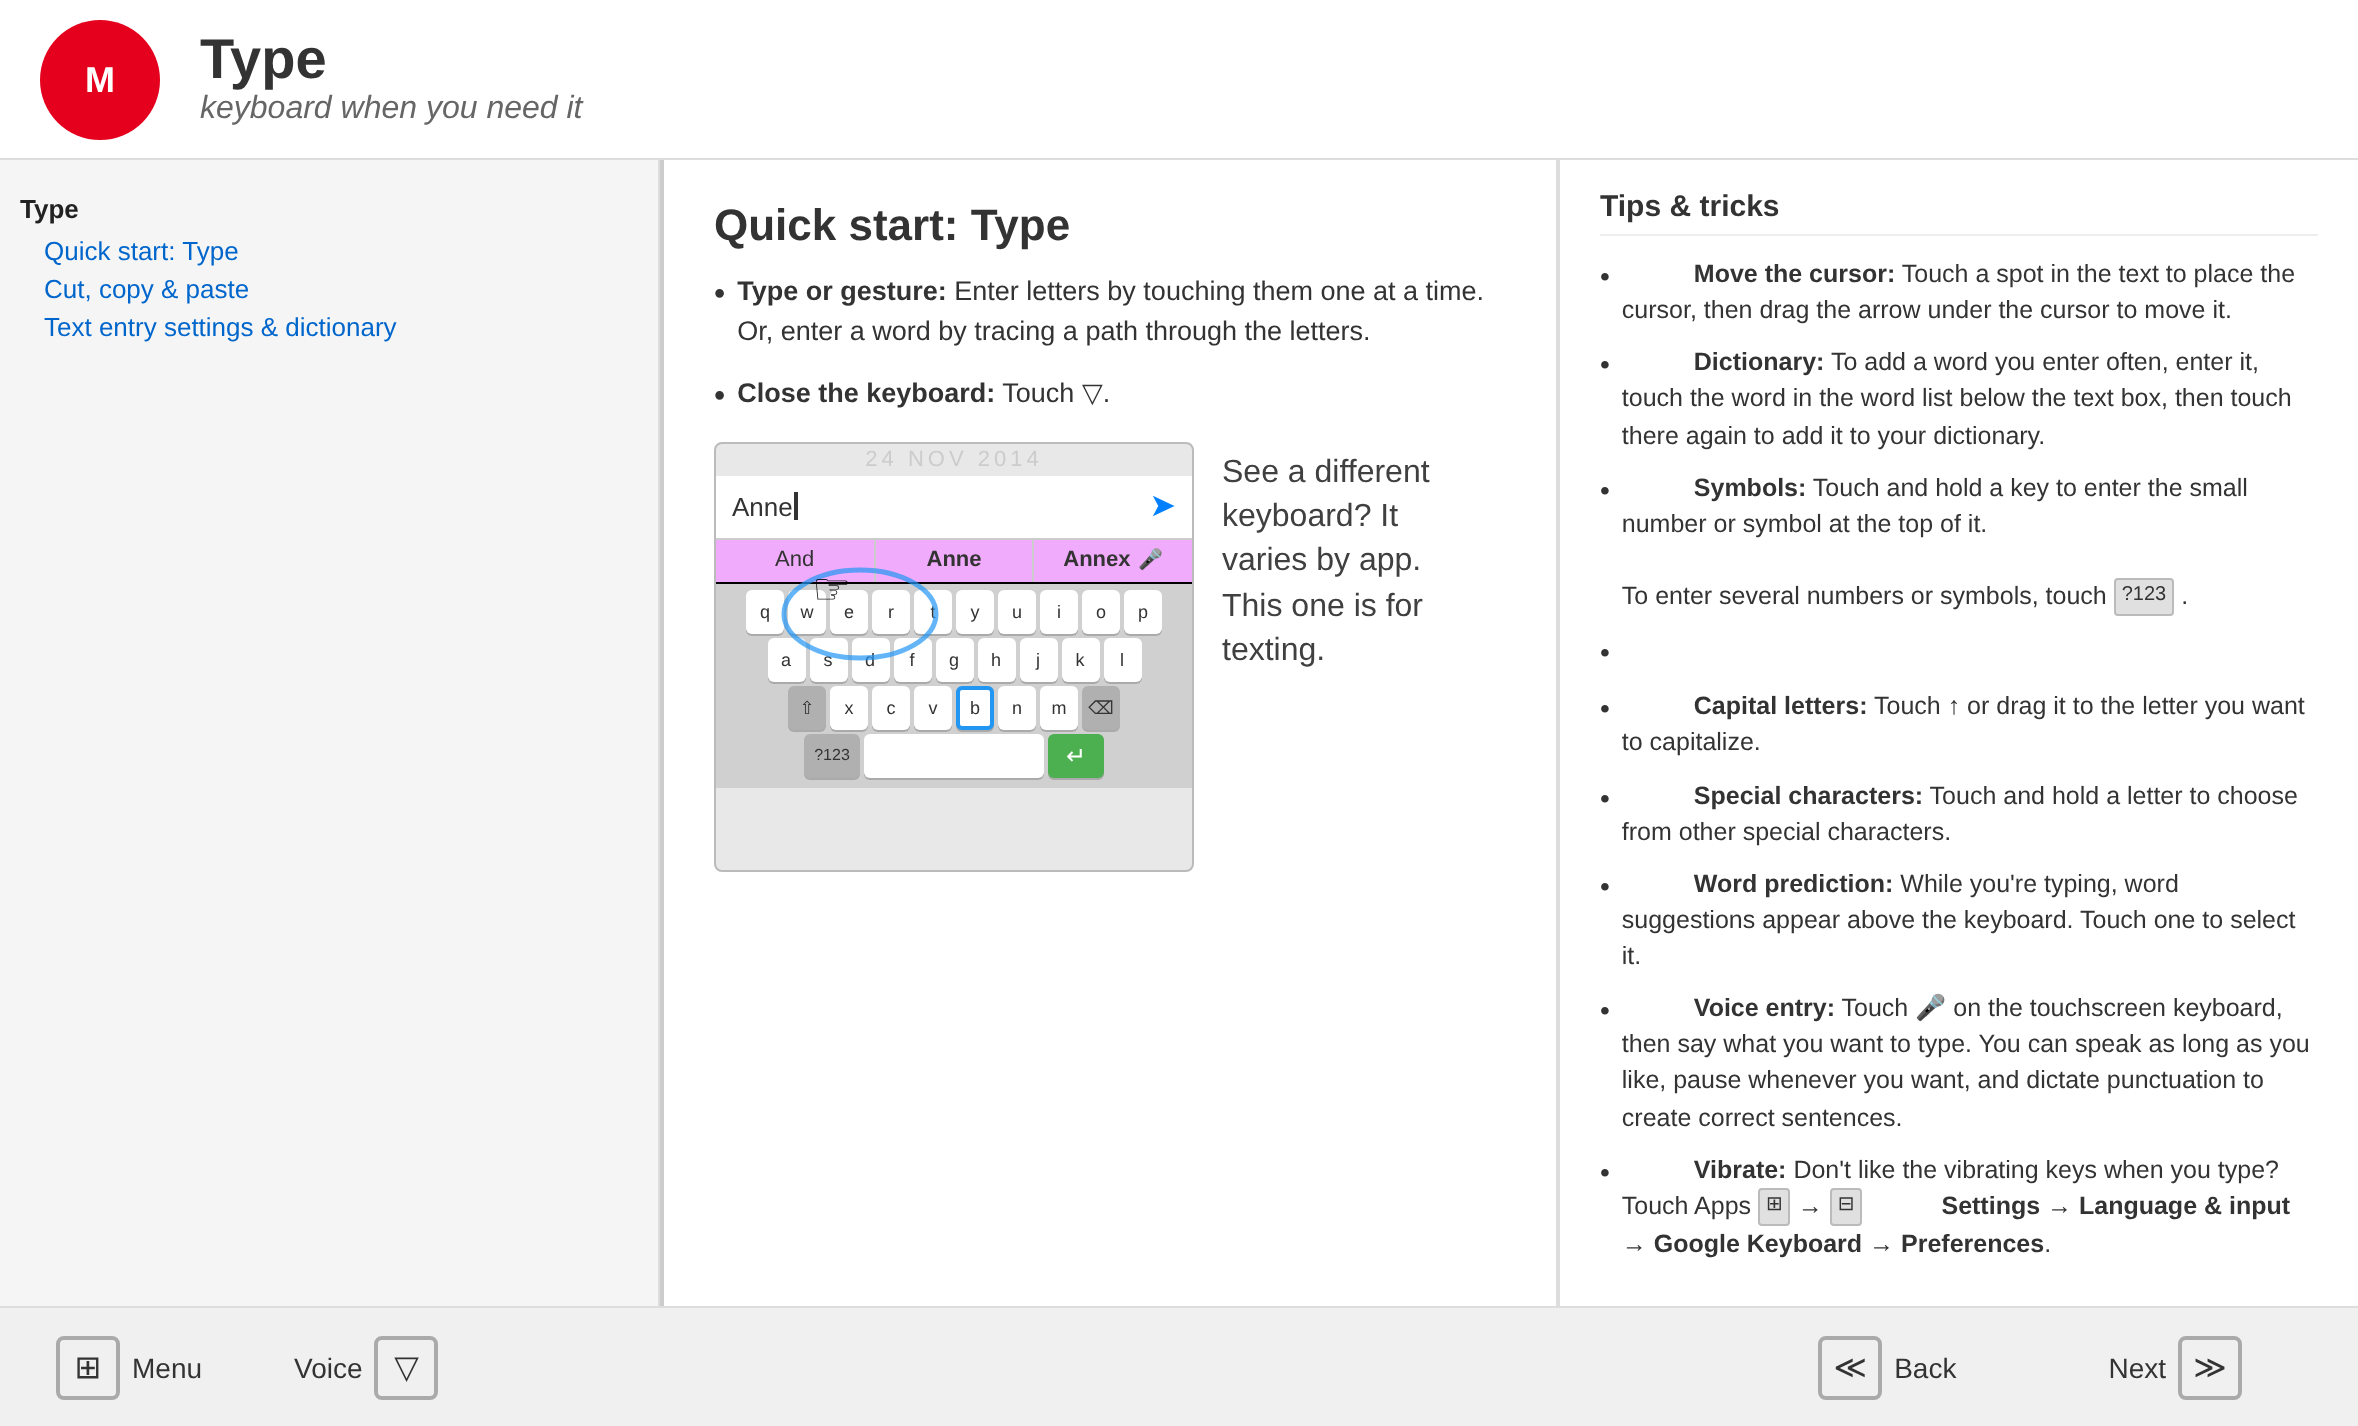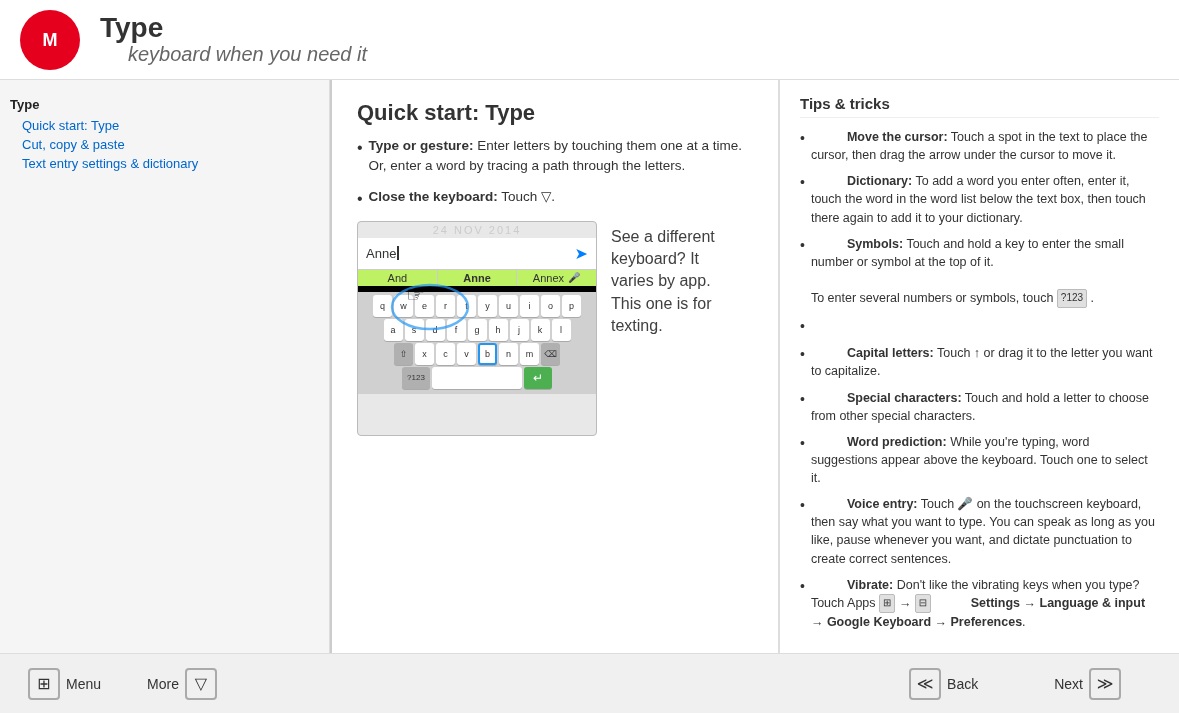--- a/index.html
+++ b/index.html
@@ -69,24 +69,23 @@
       height: 38px;
     }
     .header-title-block {}
     .header-title {
       font-size: 28px;
       font-weight: bold;
       color: #333;
       line-height: 1.1;
     }
     .header-subtitle {
-      font-size: 20px;
+      font-size: 16px;
       color: #666;
       font-style: italic;
-      margin-left: 28px;
     }
 
     
     .main-container {
       position: relative;
       z-index: 10;
       display: flex;
       height: calc(713px - 80px - 60px);
     }
 
@@ -197,40 +196,40 @@
       background: #333;
       margin-left: 1px;
       vertical-align: middle;
     }
     .kb-send-btn {
       margin-left: auto;
       color: #0080ff;
       font-size: 16px;
     }
     .kb-suggestions {
-      background: #bef264;
-      border-bottom: 6px solid #000000;
+      background: #f0abfc;
+      border-bottom: 1px solid #000000;
       height: 22px;
       display: flex;
       align-items: center;
       font-size: 11px;
       color: #333;
       gap: 0;
     }
     .kb-sug-item {
       flex: 1;
       text-align: center;
       padding: 0 2px;
       border-right: 1px solid #ccc;
       height: 100%;
       display: flex;
       align-items: center;
       justify-content: center;
     }
-    .kb-sug-item:last-child { border-right: none; }
+    .kb-sug-item:last-child { border-right: none; font-weight: bold; }
     .kb-keys-rows {
       background: #d0d0d0;
       padding: 3px 2px;
     }
     .kb-row {
       display: flex;
       justify-content: center;
       gap: 2px;
       margin-bottom: 2px;
     }
@@ -550,21 +549,21 @@
 
 </div>
 
 <div class="footer">
   <button class="footer-btn">
     <div class="footer-btn-icon">⊞</div>
     <span>Menu</span>
   </button>
 
   <button class="footer-btn">
-    <span>More</span>
+    <span>Voice</span>
     <div class="footer-btn-icon">▽</div>
   </button>
 
   <div class="footer-spacer"></div>
 
   <div class="footer-right">
     <button class="footer-btn">
       <div class="footer-btn-icon">≪</div>
       <span>Back</span>
     </button>

